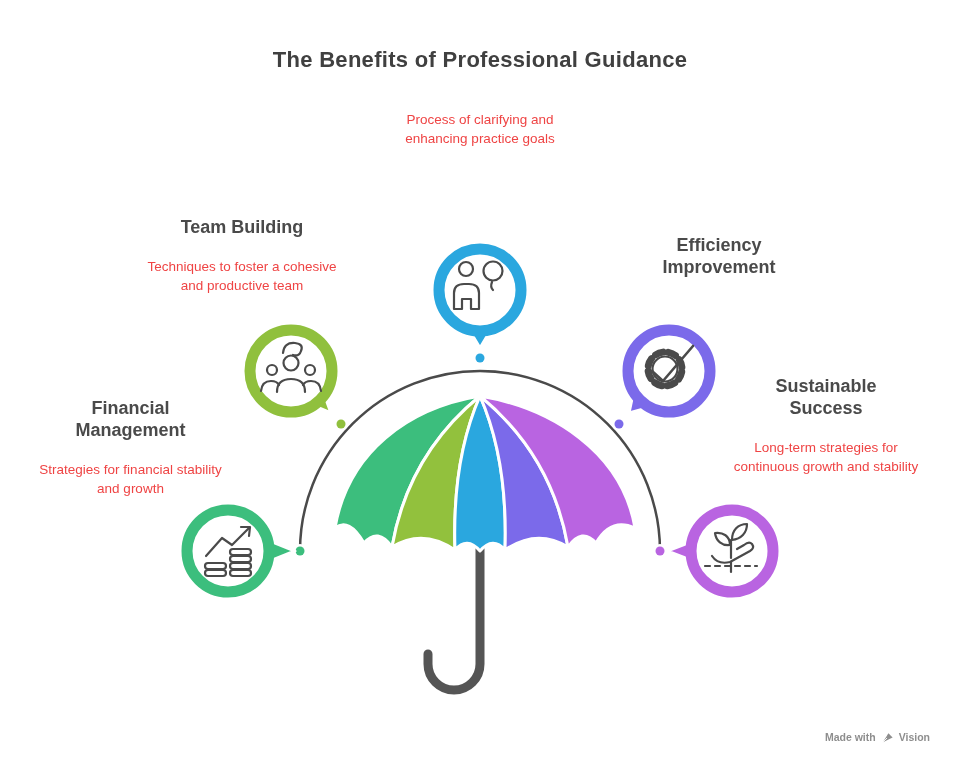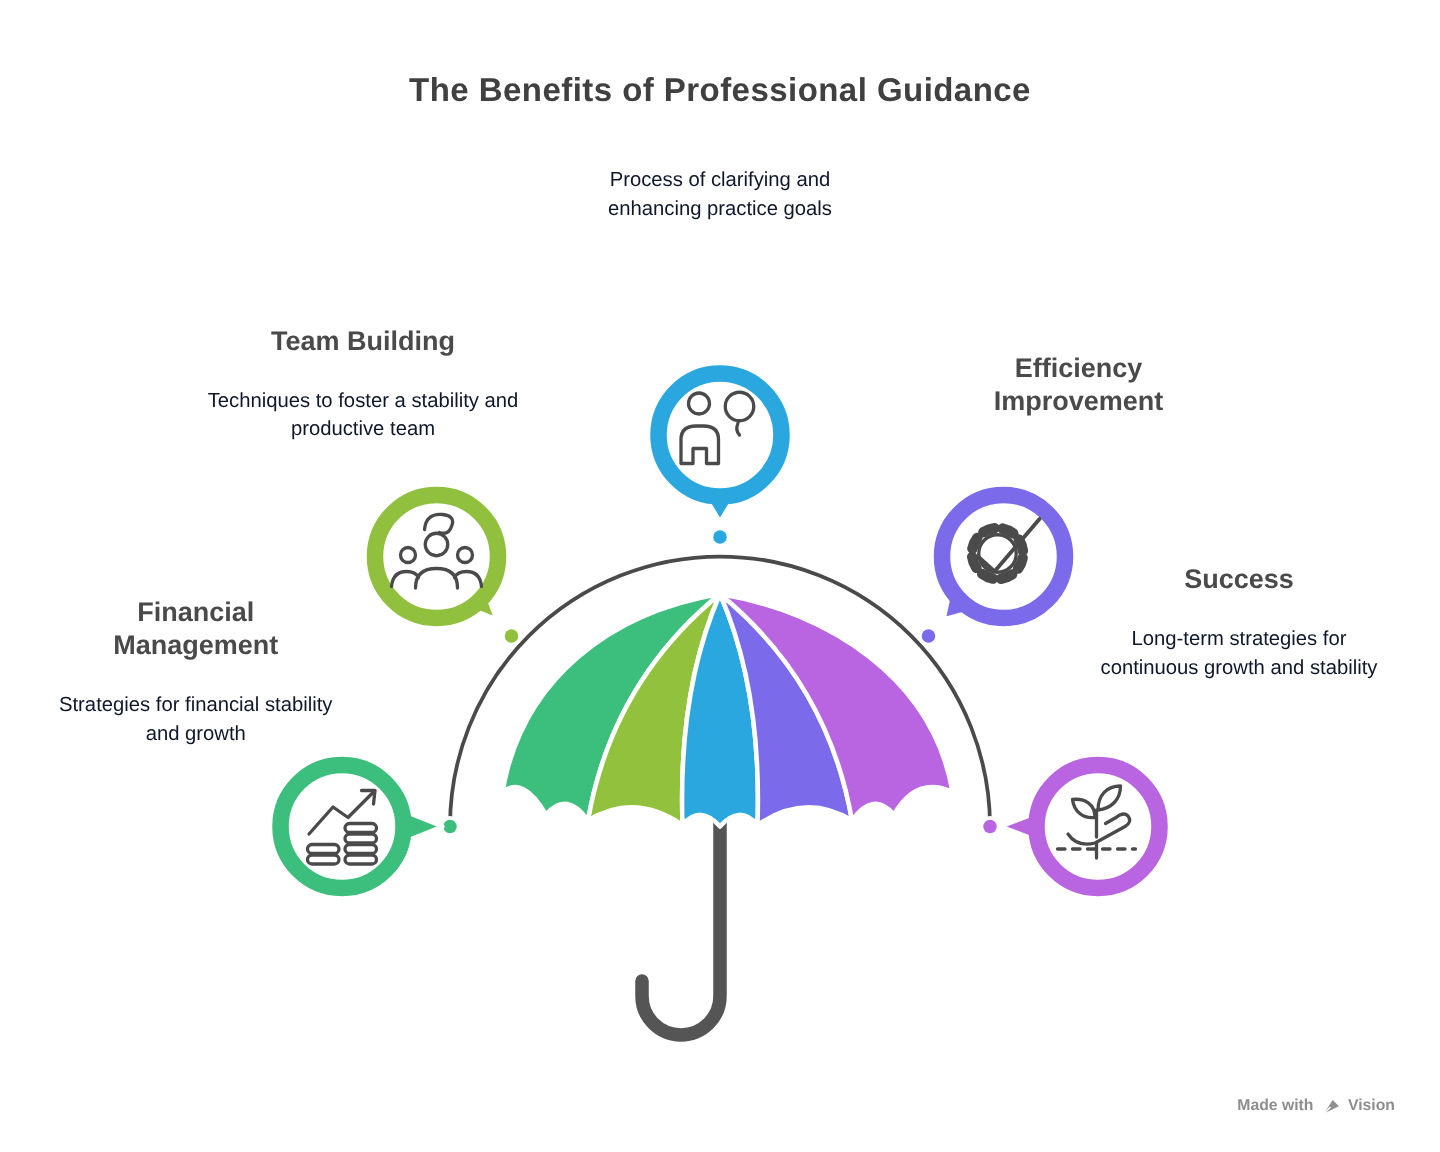--- a/index.html
+++ b/index.html
@@ -4,21 +4,21 @@
 <style>
   html,body{margin:0;padding:0;background:#fff;}
   .canvas{position:relative;width:960px;height:768px;background:#ffffff;overflow:hidden;
           font-family:"Liberation Sans",sans-serif;}
   .page-title{position:absolute;left:0;top:47px;width:100%;margin:0;text-align:center;
           font-size:22px;font-weight:800;color:#404040;letter-spacing:.3px;}
   .diagram-svg{position:absolute;left:0;top:0;}
   .node-text{position:absolute;text-align:center;}
   .node-title{margin:0 0 18px 0;font-size:18px;font-weight:800;color:#4a4a4a;line-height:1.22;}
   .node-title span{display:block;}
-  .node-desc{margin:0;font-size:13.5px;color:#0f172a;line-height:1.42;}
+  .node-desc{margin:0;font-size:13.5px;color:#ef4444;line-height:1.42;}
   .watermark{position:absolute;top:731px;right:30px;display:flex;align-items:flex-start;gap:5px;
           color:#8e8e8e;font-size:10.5px;font-weight:bold;}
   .watermark svg{display:block;}
 </style>
 </head>
 <body>
 
 <div class="canvas">
 
   <h1 class="page-title">The Benefits of Professional Guidance</h1>
@@ -121,40 +121,41 @@
 
   <div class="node-text" style="left:379px;top:110px;width:202px;">
     <p class="node-desc">Process of clarifying and enhancing practice goals</p>
   </div>
 
   <div class="node-text" style="left:136px;top:217px;width:212px;">
     <h3 class="node-title">
       <span>Team Building</span>
       <span></span>
     </h3>
-    <p class="node-desc">Techniques to foster a stability and productive team</p>
+    <p class="node-desc">Techniques to foster a cohesive and productive team</p>
   </div>
 
   <div class="node-text" style="left:618px;top:196px;width:202px;margin-top:39px;">
     <h3 class="node-title">
       <span>Efficiency</span>
       <span>Improvement</span>
     </h3>
   </div>
 
   <div class="node-text" style="left:28px;top:398px;width:205px;">
     <h3 class="node-title">
       <span>Financial</span>
       <span>Management</span>
     </h3>
     <p class="node-desc">Strategies for financial stability and growth</p>
   </div>
 
   <div class="node-text" style="left:725px;top:376px;width:202px;">
     <h3 class="node-title">
+      <span>Sustainable</span>
       <span>Success</span>
     </h3>
     <p class="node-desc">Long-term strategies for continuous growth and stability</p>
   </div>
 
   <div class="watermark">
     <span>Made with</span>
     <svg width="13" height="13" viewBox="0 0 14 14">
       <path d="M2,12 L8,2.5 L12.5,7 Z" fill="#8e8e8e"></path>
       <path d="M2,12 L6.5,7.5" stroke="#ffffff" stroke-width="1"></path>

